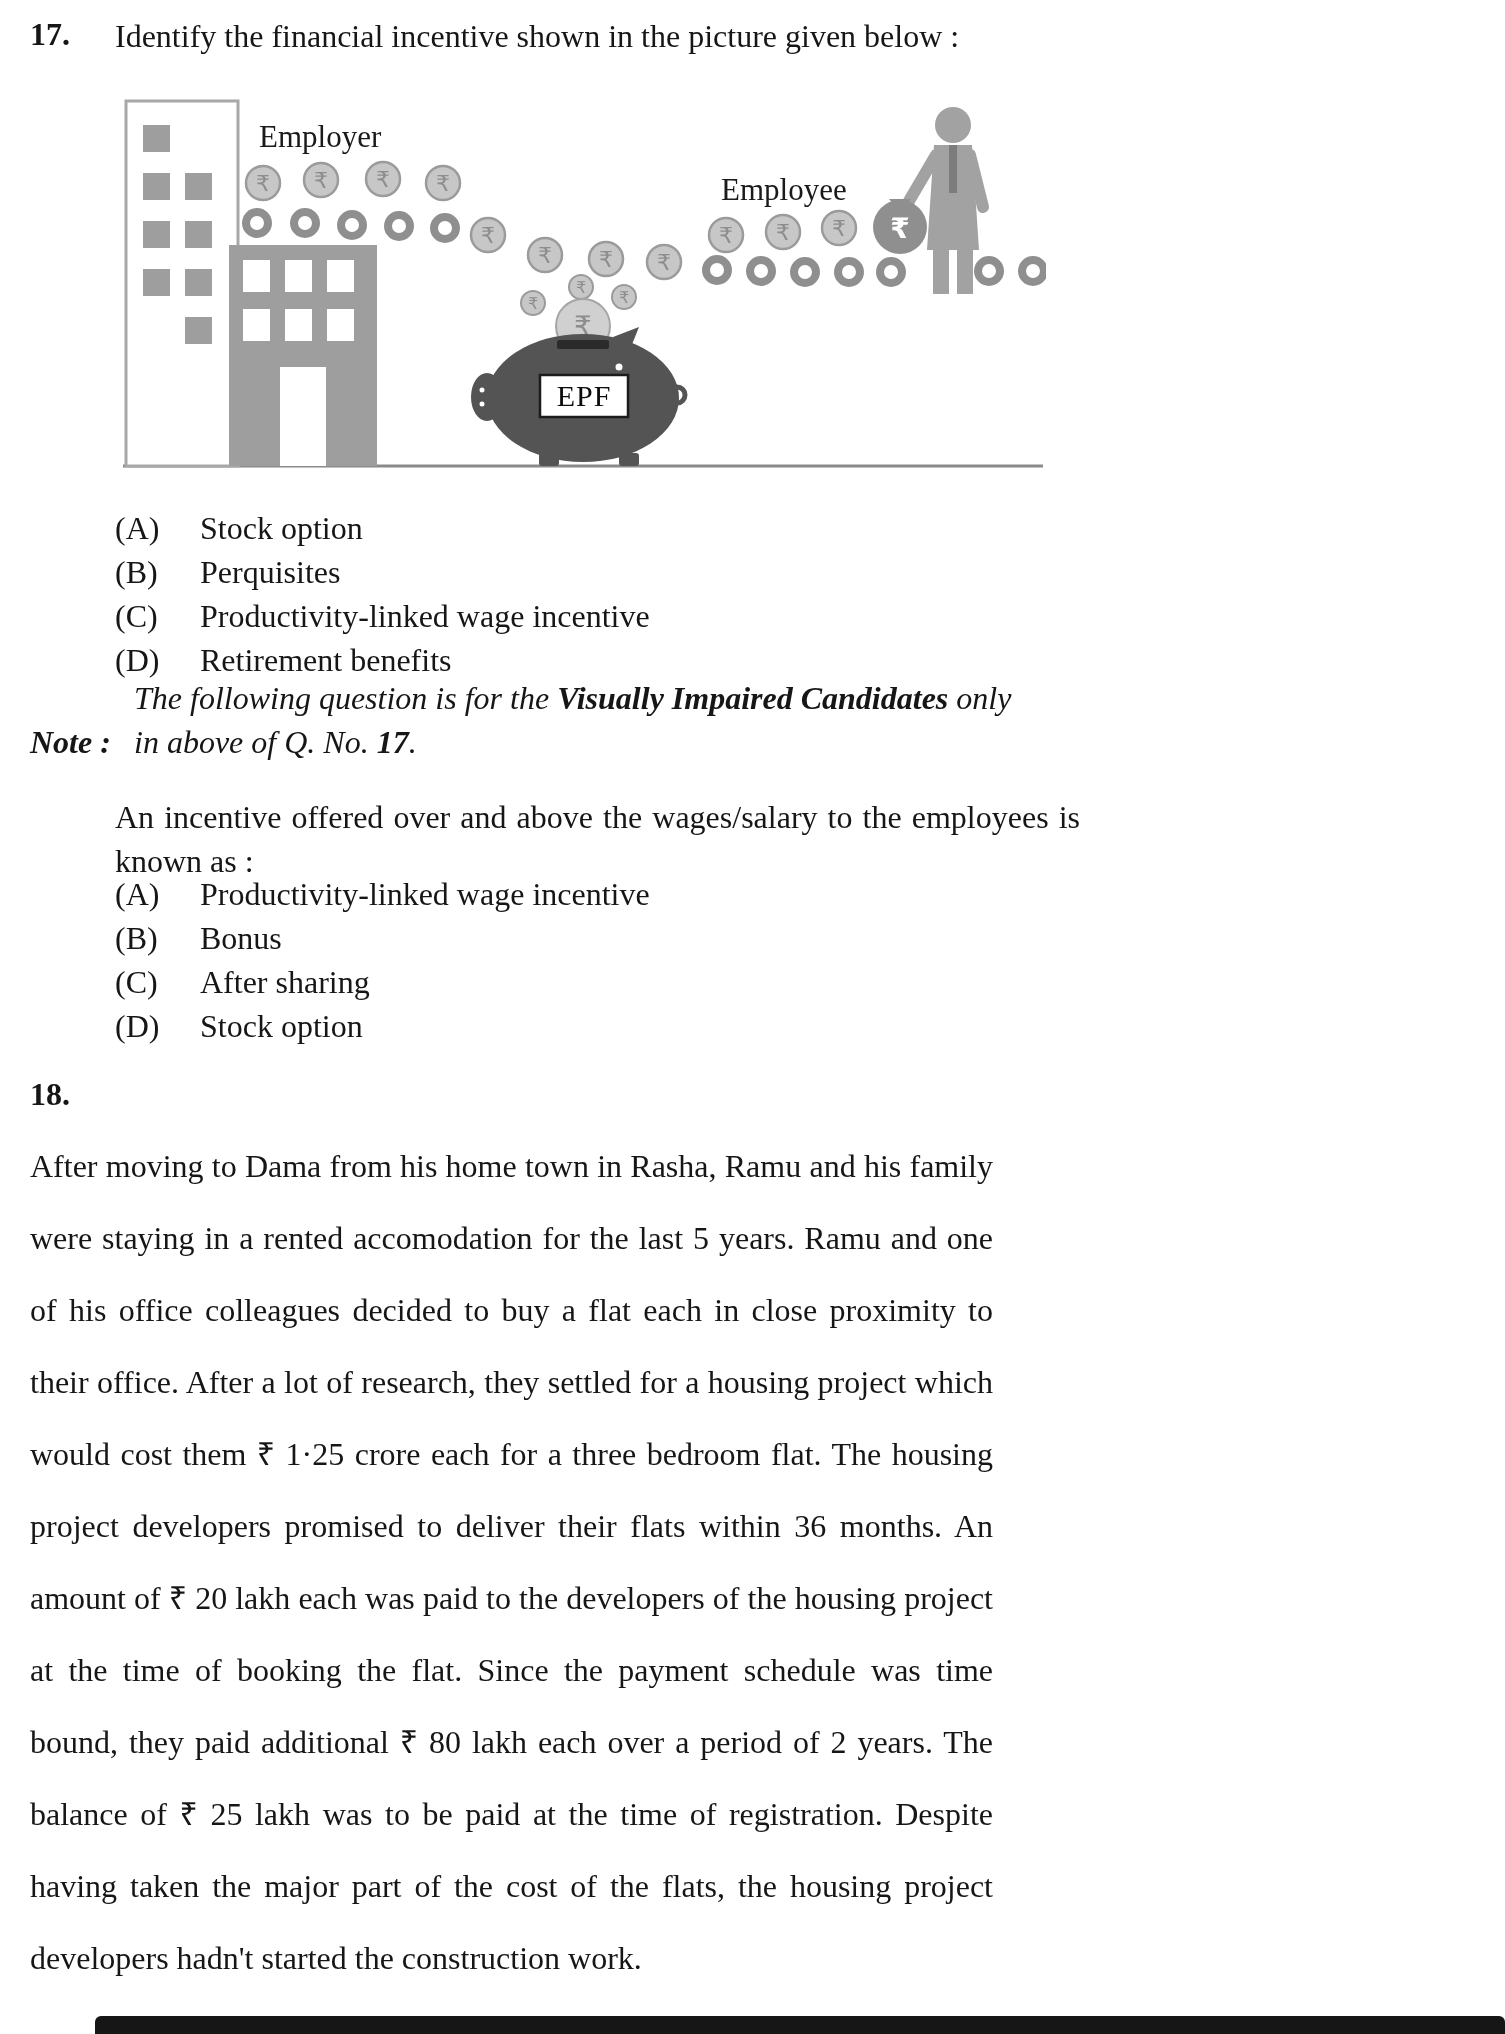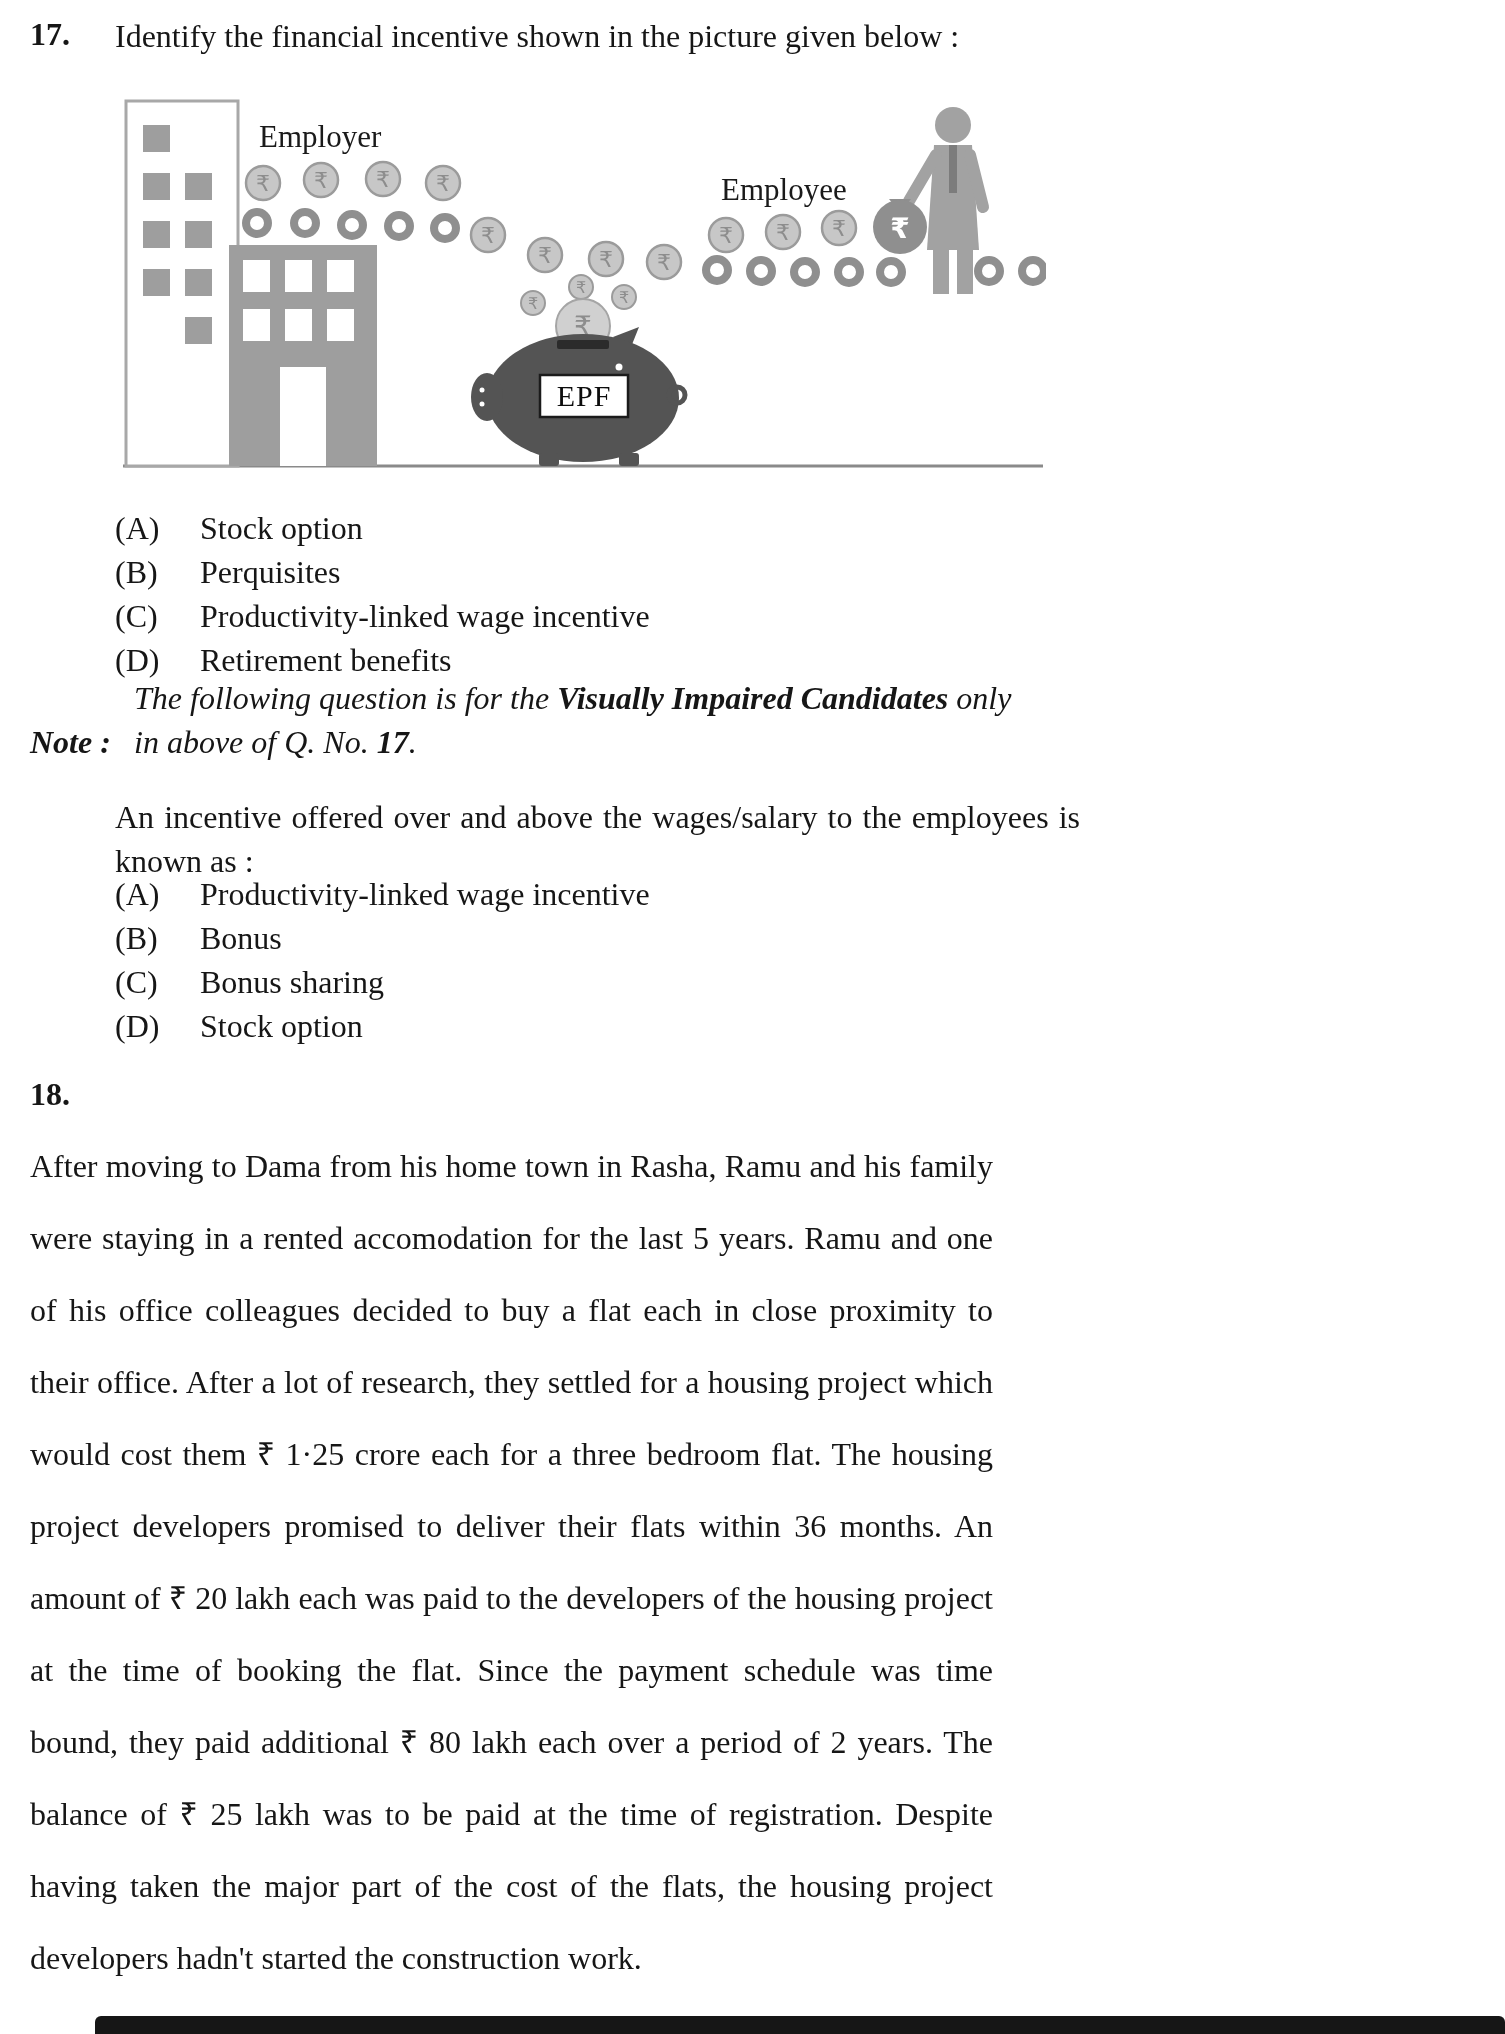--- a/index.html
+++ b/index.html
@@ -191,21 +191,21 @@
     <div class="opt">
       <span class="key">(A)</span>
       <span>Productivity-linked wage incentive</span>
     </div>
     <div class="opt">
       <span class="key">(B)</span>
       <span>Bonus</span>
     </div>
     <div class="opt">
       <span class="key">(C)</span>
-      <span>Bonus sharing</span>
+      <span>After sharing</span>
     </div>
     <div class="opt">
       <span class="key">(D)</span>
       <span>Stock option</span>
     </div>
   </div>
 
   <div class="abs qrow" style="top:1058px; left:30px; width:1050px;flex-direction:column;">
     <div class="qnum" style="line-height:72px;">18.</div>
     <div class="para" style="width:963px;">After moving to Dama from his home town in Rasha, Ramu and his family were staying in a rented accomodation for the last 5 years. Ramu and one of his office colleagues decided to buy a flat each in close proximity to their office. After a lot of research, they settled for a housing project which would cost them ₹ 1·25 crore each for a three bedroom flat. The housing project developers promised to deliver their flats within 36 months. An amount of ₹ 20 lakh each was paid to the developers of the housing project at the time of booking the flat. Since the payment schedule was time bound, they paid additional ₹ 80 lakh each over a period of 2 years. The balance of ₹ 25 lakh was to be paid at the time of registration. Despite having taken the major part of the cost of the flats, the housing project developers hadn't started the construction work.</div>

